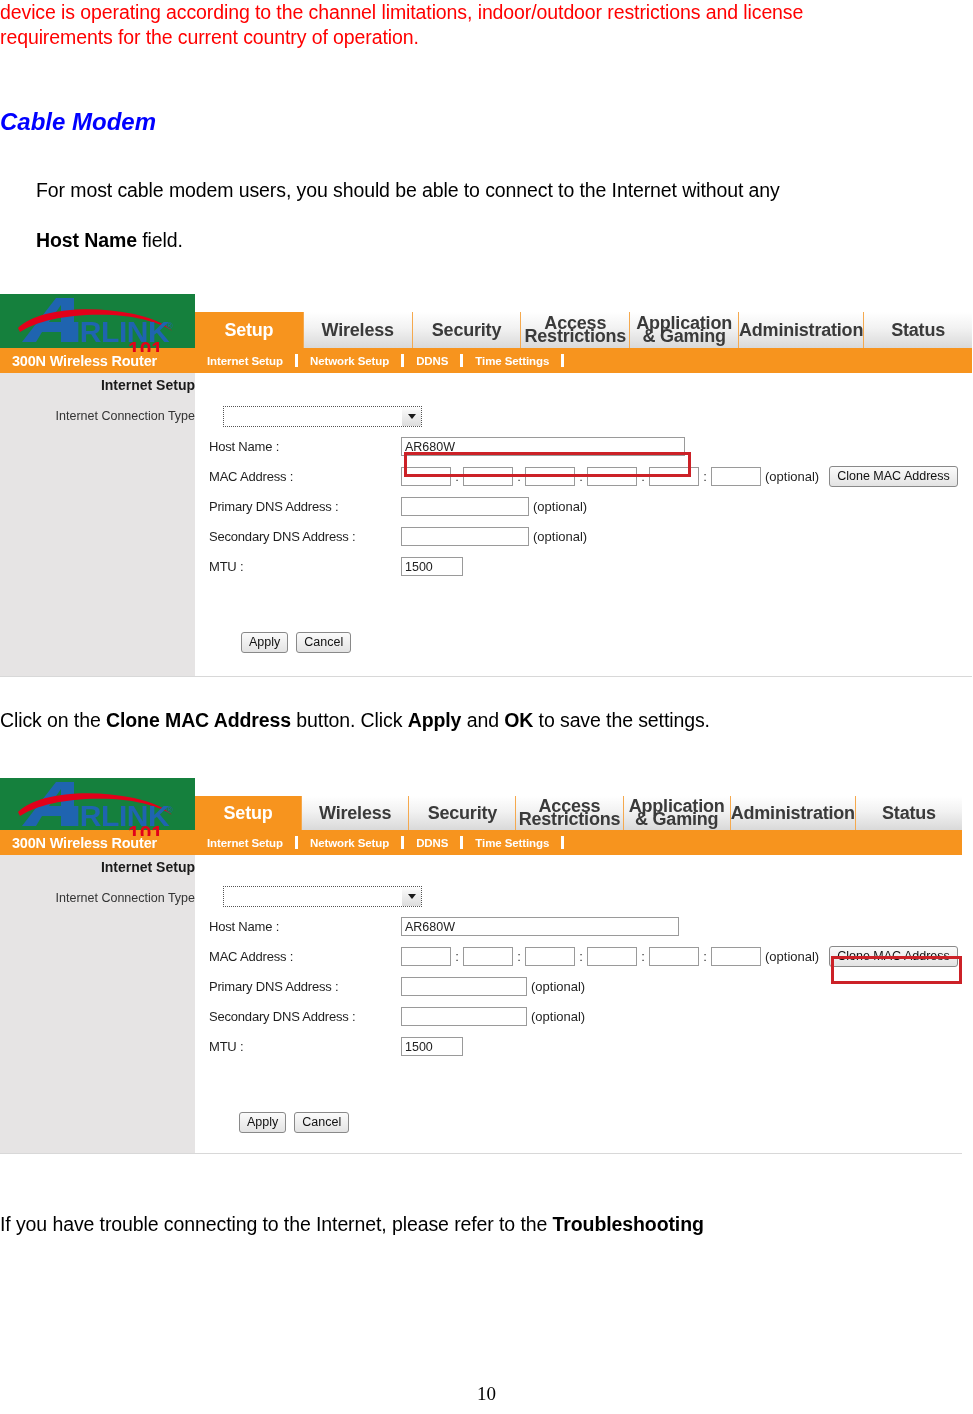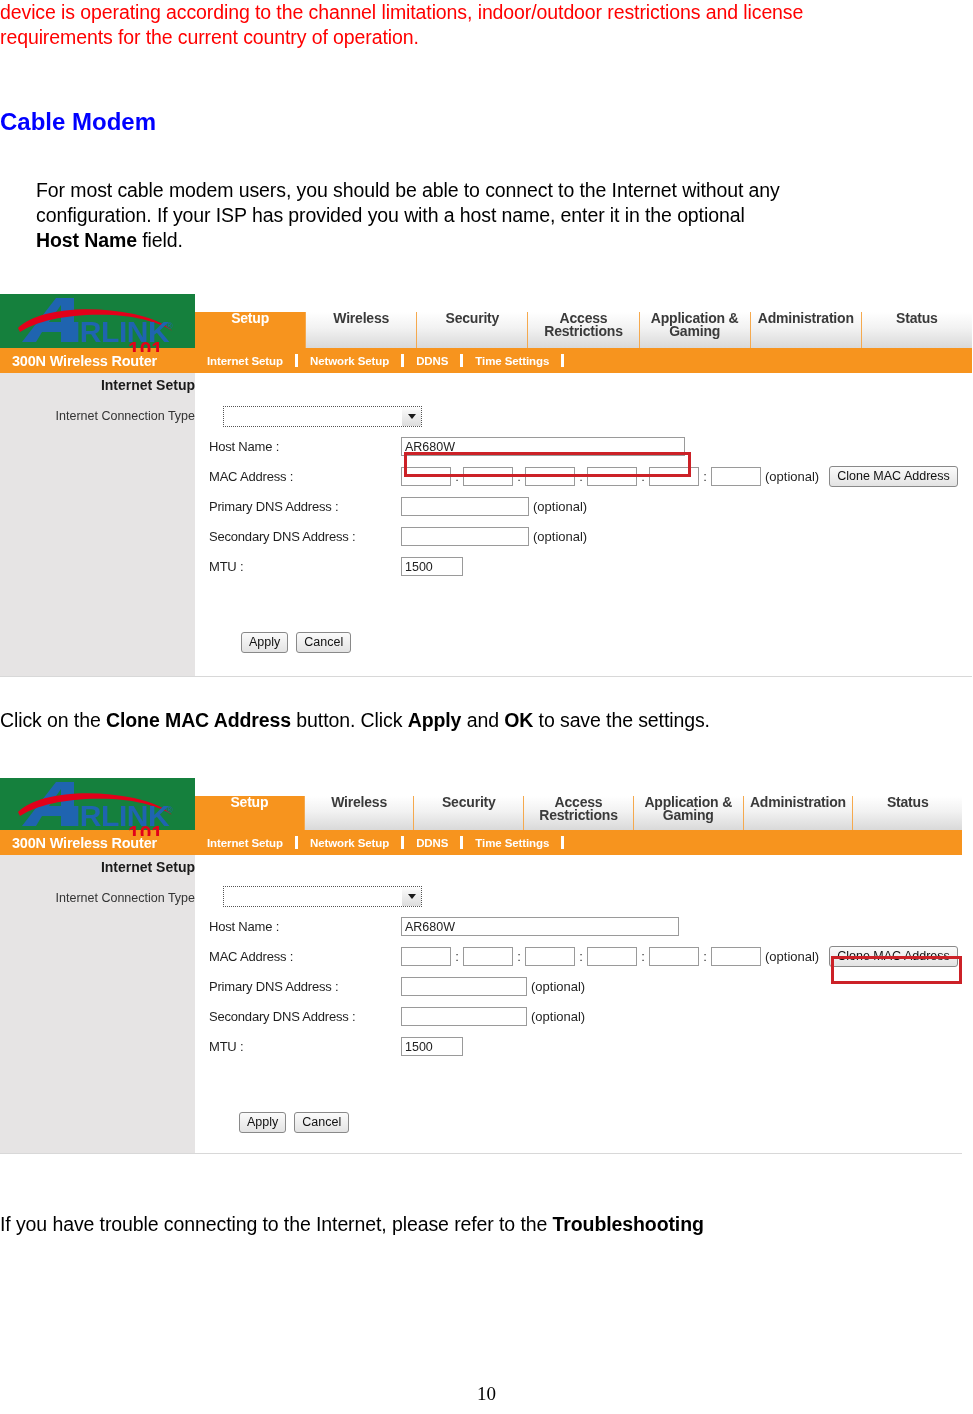--- a/index.html
+++ b/index.html
@@ -21,20 +21,21 @@
     line-height: 25px;
     color: #000000;
     letter-spacing: -0.1px;
   }
   .doc-text.red { color: #ff0000; }
   .doc-text b { font-weight: bold; }
 
   .heading-cable {
     font-size: 24px;
     font-weight: bold;
+    font-style: italic;
     color: #0000ff;
     letter-spacing: 0px;
   }
 
   .abs { position: absolute; }
 
   
   .router-shot {
     position: absolute;
     background: #ffffff;
@@ -58,24 +59,24 @@
 
   .tabs {
     flex: 1 1 auto;
     display: flex;
     align-items: stretch;
     padding-top: 18px;
   }
   .tab {
     flex: 1 1 0;
     display: flex;
-    align-items: flex-start;
+    align-items: center;
     justify-content: center;
     text-align: center;
-    font-size: 14px;
+    font-size: 18px;
     font-weight: bold;
     color: #3a3a3a;
     background: linear-gradient(to bottom, #ffffff 0%, #f2f2f2 45%, #d9d9d9 100%);
     border-right: 1px solid #f5a94e;
     line-height: 13px;
     letter-spacing: -0.2px;
   }
   .tab:last-child { border-right: none; }
   .tab.active {
     background: #f7941e;
@@ -264,21 +265,21 @@
 <div class="abs doc-text red" style="left:0px; top:0px; width:883px;">
   <span>device is operating according to the channel limitations, indoor/outdoor restrictions and license requirements for the current country of operation.</span>
 </div>
 
 <div class="abs heading-cable" style="left:0px; top:108px;">
   <span>Cable Modem</span>
 </div>
 
 <div class="abs doc-text" style="left:0px; top:178px; width:973px;padding-left:36px;">
   <span>For most cable modem users, you should be able to connect to the Internet without any</span><br>
-  <span>configuration. If your ISP has provided you with a host name, enter it in the optional</span><br>
+  <br>
   <b>Host Name</b><span> field.</span>
 </div>
 
 <div class="router-shot" style="left:0px; top:294px; width:972px; height:382px;">
 
   <div class="shot-topband">
     <div class="logo-cell">
       <svg class="logo-svg" width="172" height="56" viewBox="0 0 172 56">
         <path d="M6 46 L40 2 L58 2 L58 46 L45 46 L45 36 L26 36 L20 46 Z M33 26 L45 26 L45 9 Z" fill="#1f64b0"></path>
         <path d="M2 32 C 20 14, 70 8, 118 18 C 140 23, 152 30, 156 35 C 146 27, 120 20, 96 19 C 56 17, 22 24, 4 36 Z" fill="#e2001a"></path>

